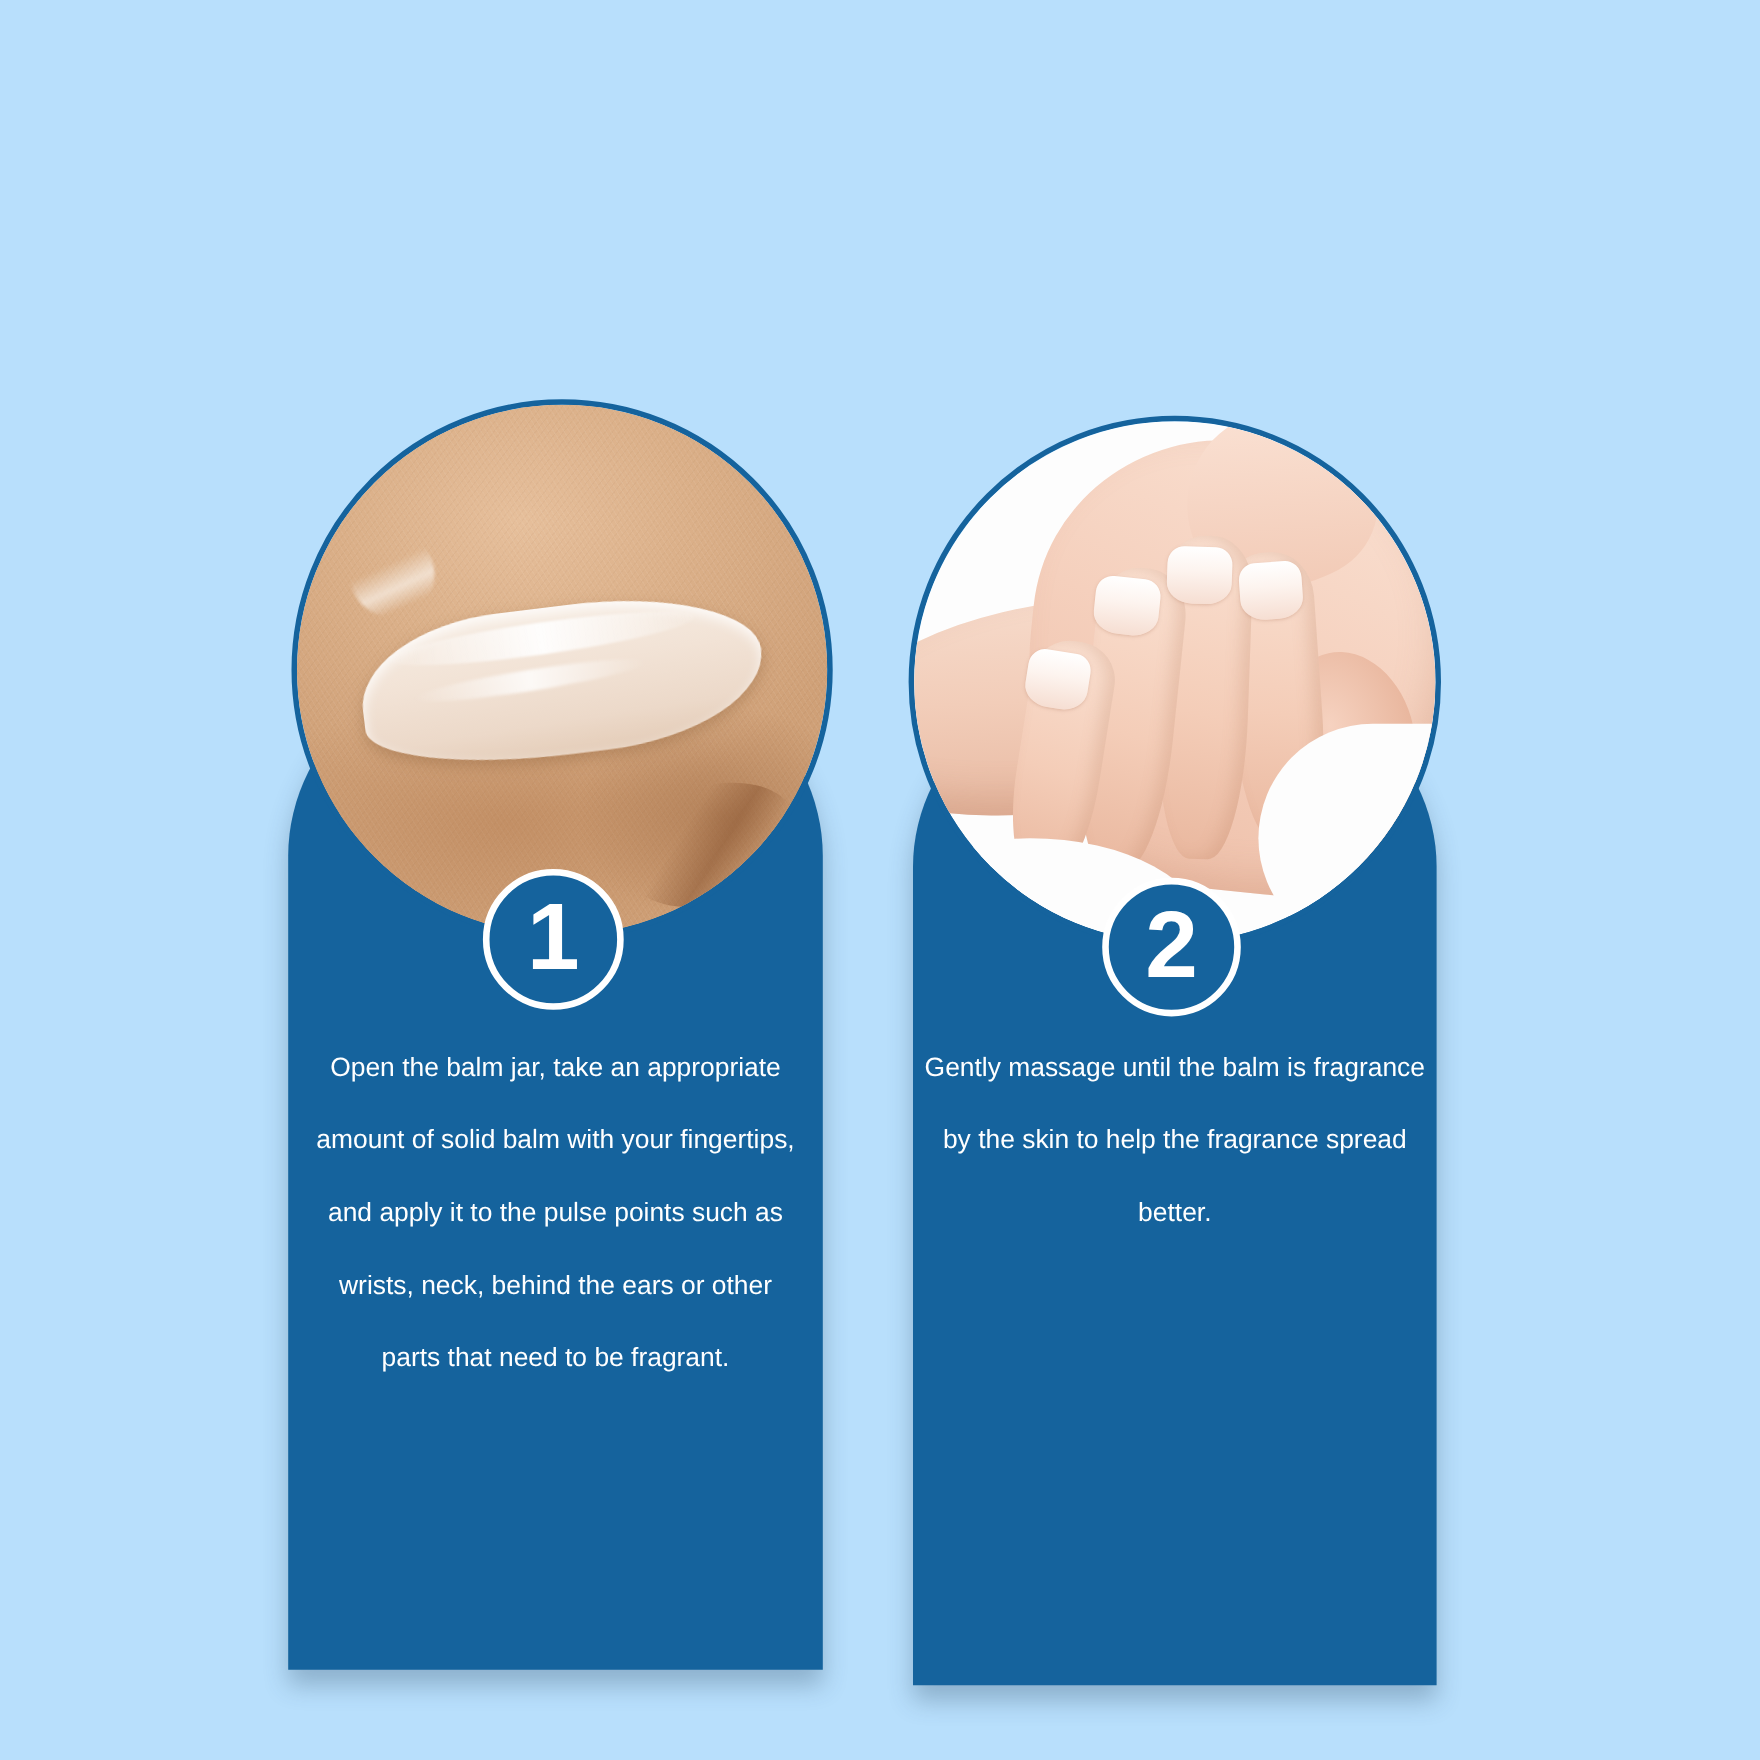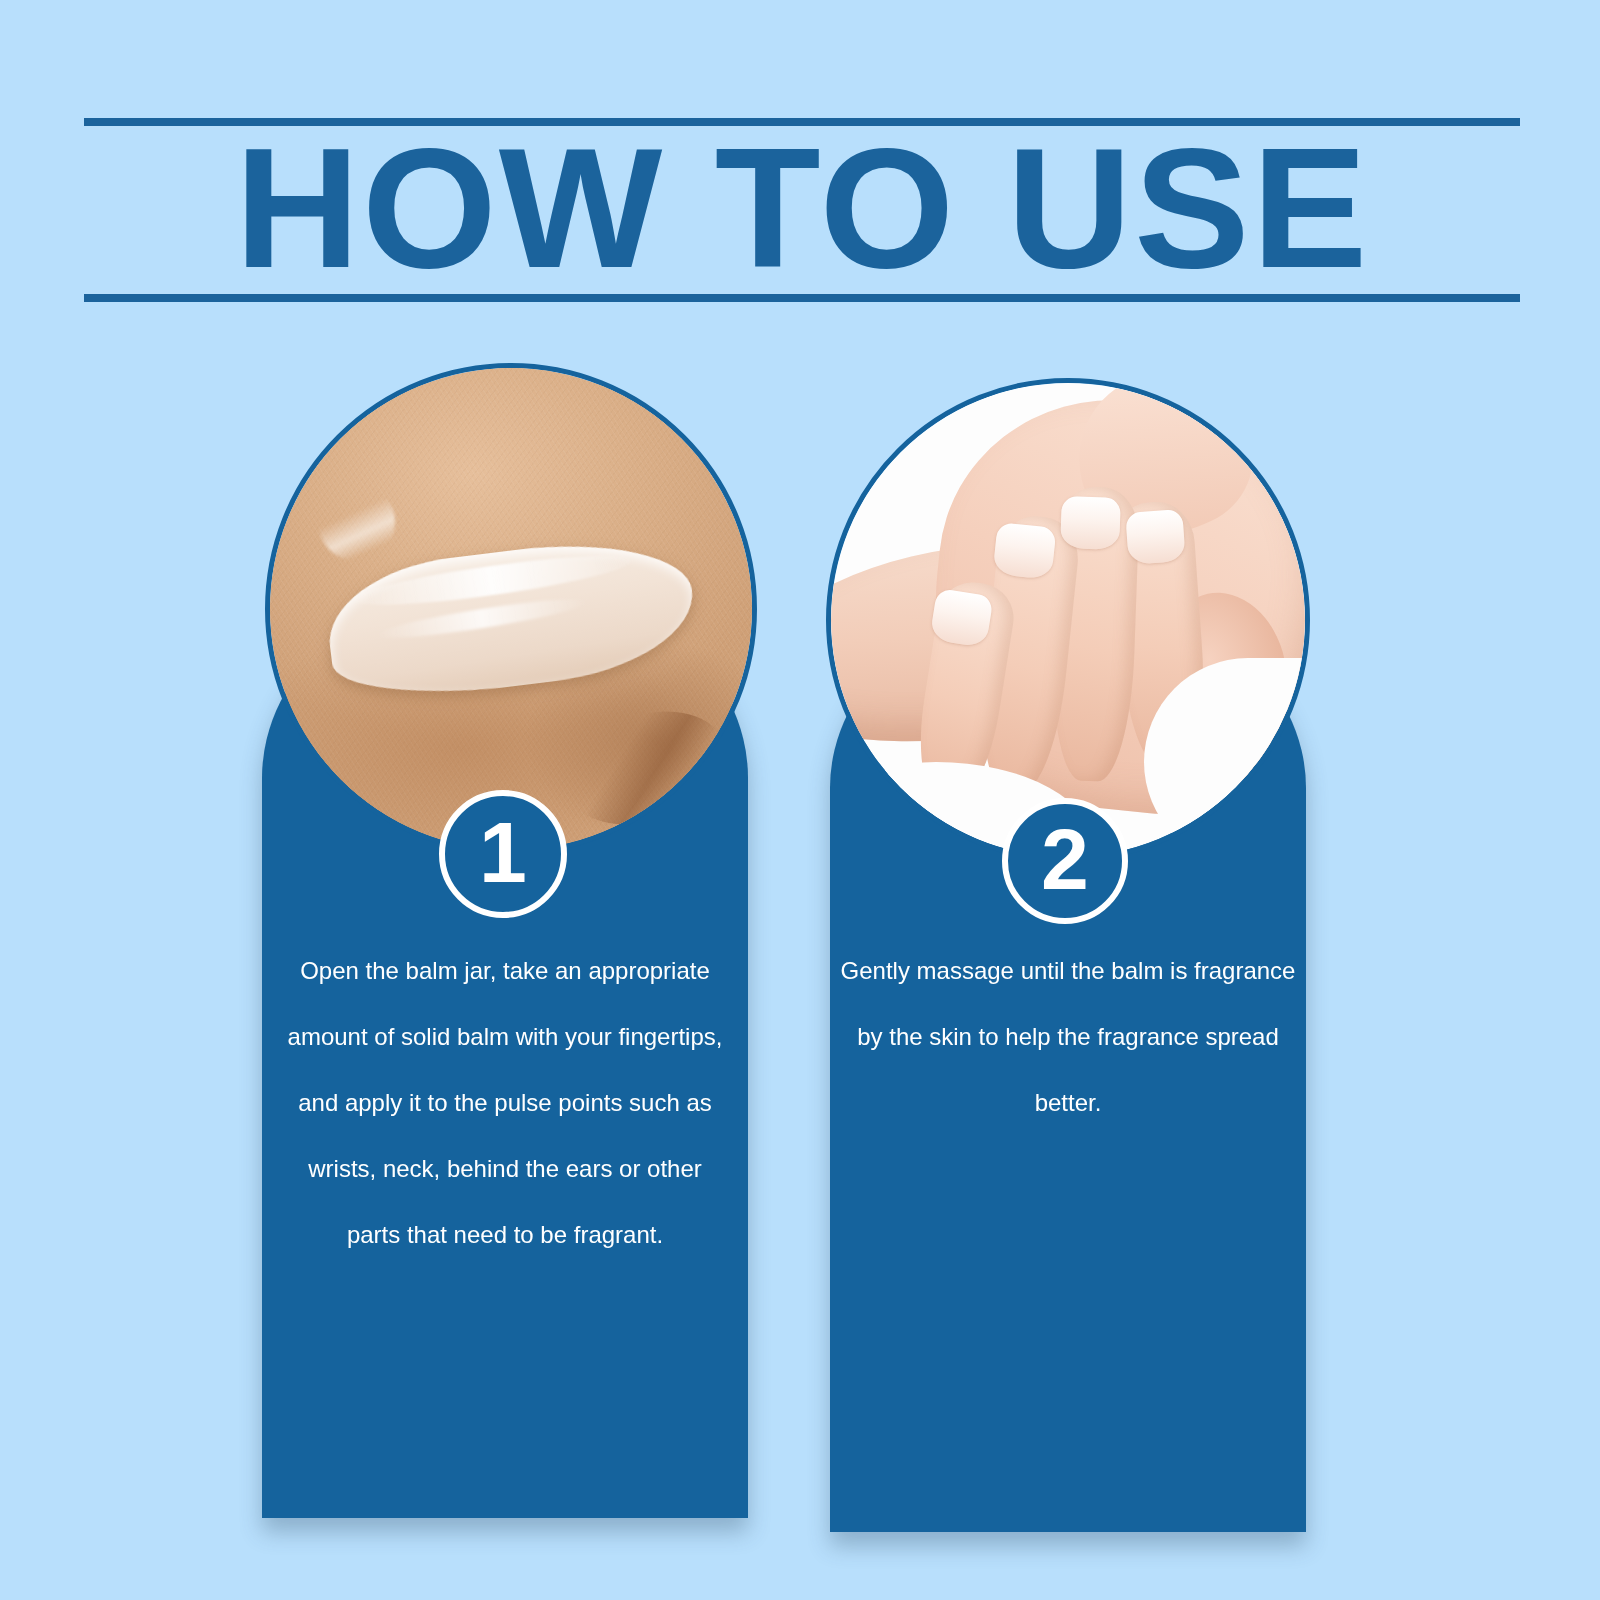--- a/index.html
+++ b/index.html
@@ -334,25 +334,20 @@
     left: 840px;
     top: 938px;
     width: 456px;
   }
 </style>
 </head>
 <body>
 
 <div class="poster">
 
-  <div class="header">
-    <div class="rule rule-top"></div>
-    <div class="page-title">HOW TO USE</div>
-    <div class="rule rule-bottom"></div>
-  </div>
 
   <div class="card card-1"></div>
 
   <div class="photo photo-1">
     <div class="photo-inner">
       <div class="skin-bg"></div>
       <div class="skin-texture"></div>
       <div class="skin-shade-a"></div>
       <div class="skin-shade-b"></div>
       <div class="skin-crease"></div>

